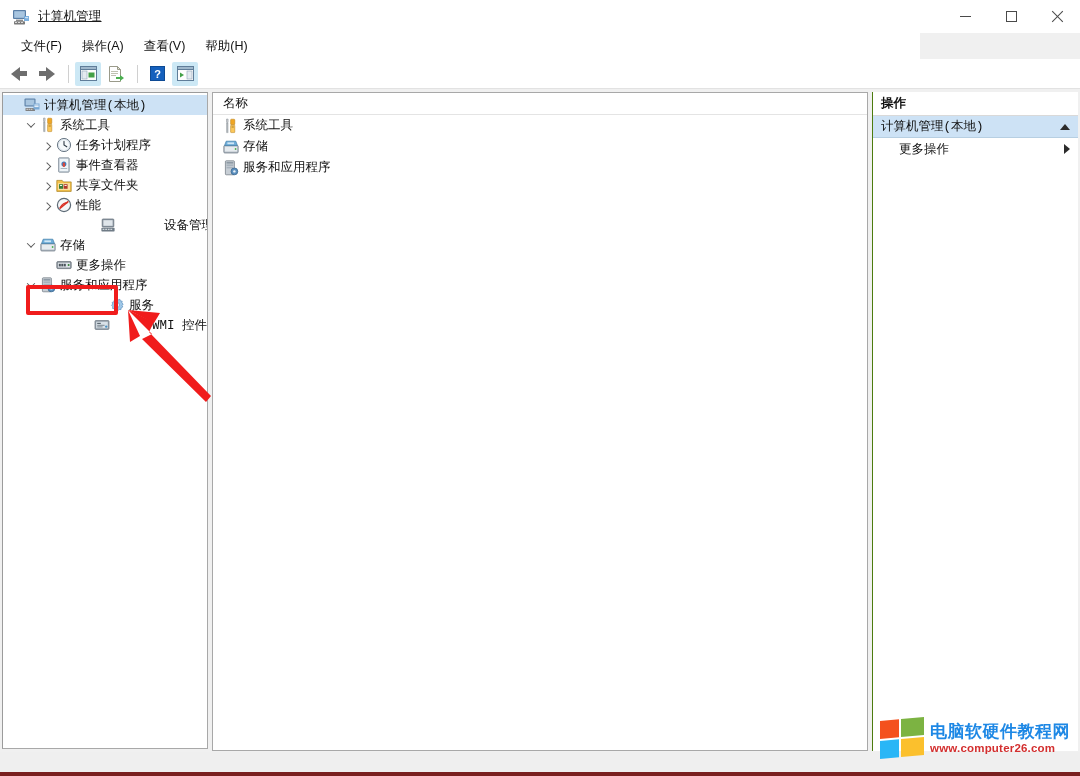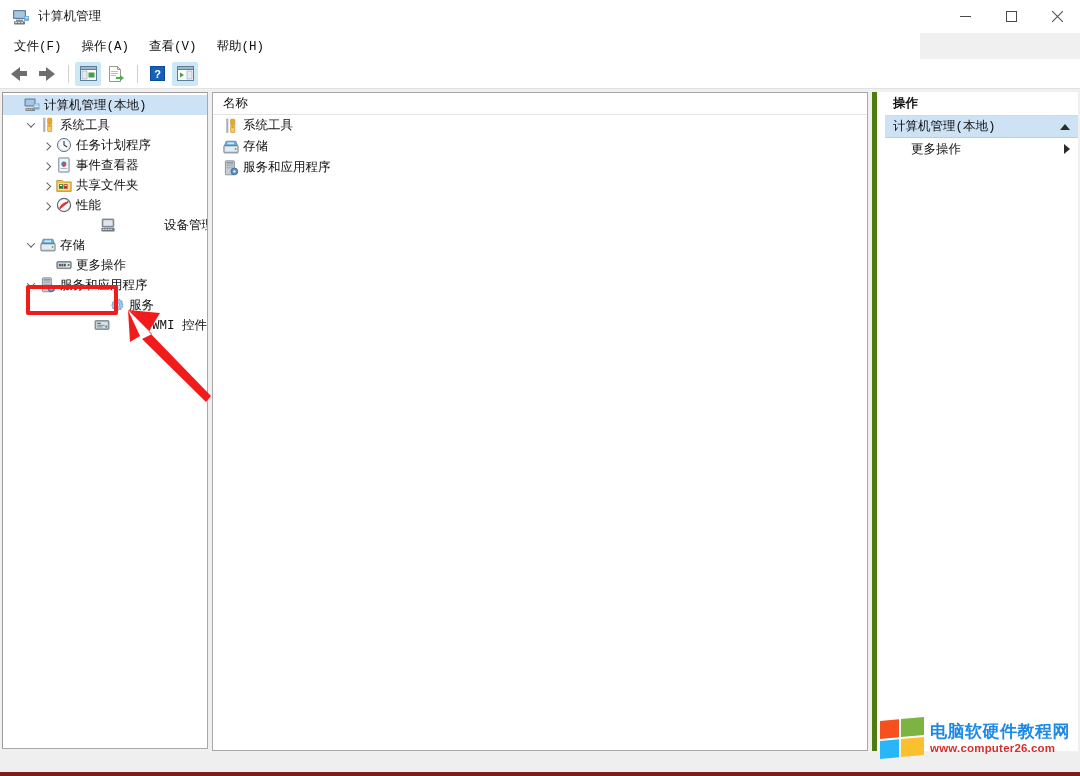--- a/index.html
+++ b/index.html
@@ -24,20 +24,21 @@
     display: flex; align-items: center;
   }
   .title-icon {
     margin-left: 12px; margin-right: 8px;
     width: 18px; height: 18px;
     position: relative;
   }
   .title-text {
     font-size: 12.5px; color: #1b1b1b;
     letter-spacing: .2px;
+    text-decoration: underline;
   }
   .win-btns {
     position: absolute; right: 0; top: 0;
     height: 33px; display: flex;
   }
   .win-btn {
     width: 46px; height: 33px;
     display: flex; align-items: center; justify-content: center;
     color: #303030;
   }
@@ -50,22 +51,21 @@
   }
   .glyph-close:before { transform: rotate(45deg); }
   .glyph-close:after  { transform: rotate(-45deg); }
 
   
   .menubar {
     position: absolute; left: 0; top: 33px;
     width: 920px; height: 26px;
     background: #ffffff;
     display: flex; align-items: center;
-    padding-left: 5px;
-    font-family: Liberation Mono, monospace;
+    padding-left: 12px;
   }
   .menu-item {
     font-size: 12.5px; color: #111;
     padding: 3px 9px; margin-right: 2px;
     white-space: nowrap;
   }
 
   
   .toolbar {
     position: absolute; left: 0; top: 59px;
@@ -113,23 +113,22 @@
   #list-pane {
     left: 212px; top: 92px;
     width: 656px; height: 659px;
     overflow: hidden;
   }
   #actions-pane {
     left: 872px; top: 92px;
     width: 206px; height: 659px;
     border: none;
     background: #ffffff;
-    border-left: 5px solid #4d7c0f;
+    border-left: 1px solid #4d7c0f;
     overflow: hidden;
-    padding-left: 8px;
   }
 
   
   .tree { padding-top: 2px; font-size: 12.5px; color: #111; }
   .tree-row {
     height: 20px;
     display: flex; align-items: center;
     white-space: nowrap;
     position: relative;
   }

